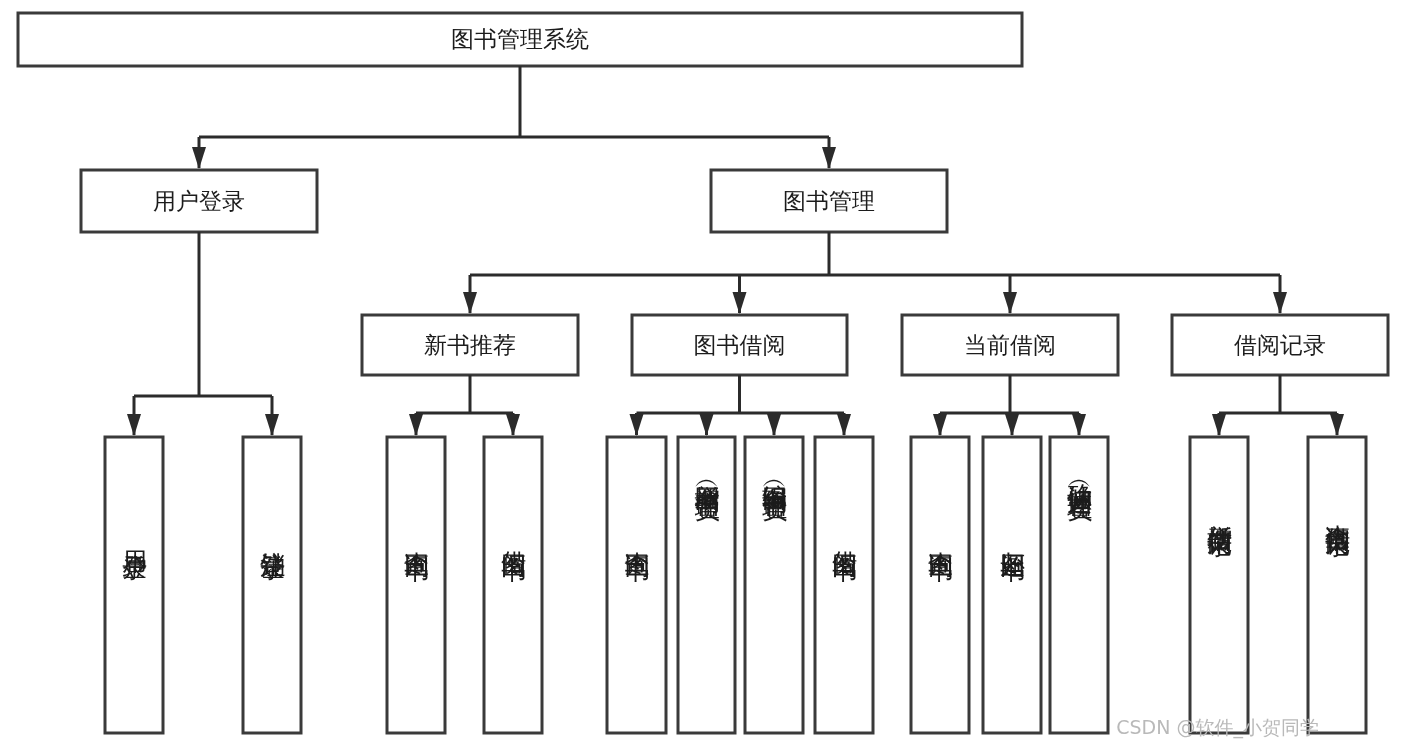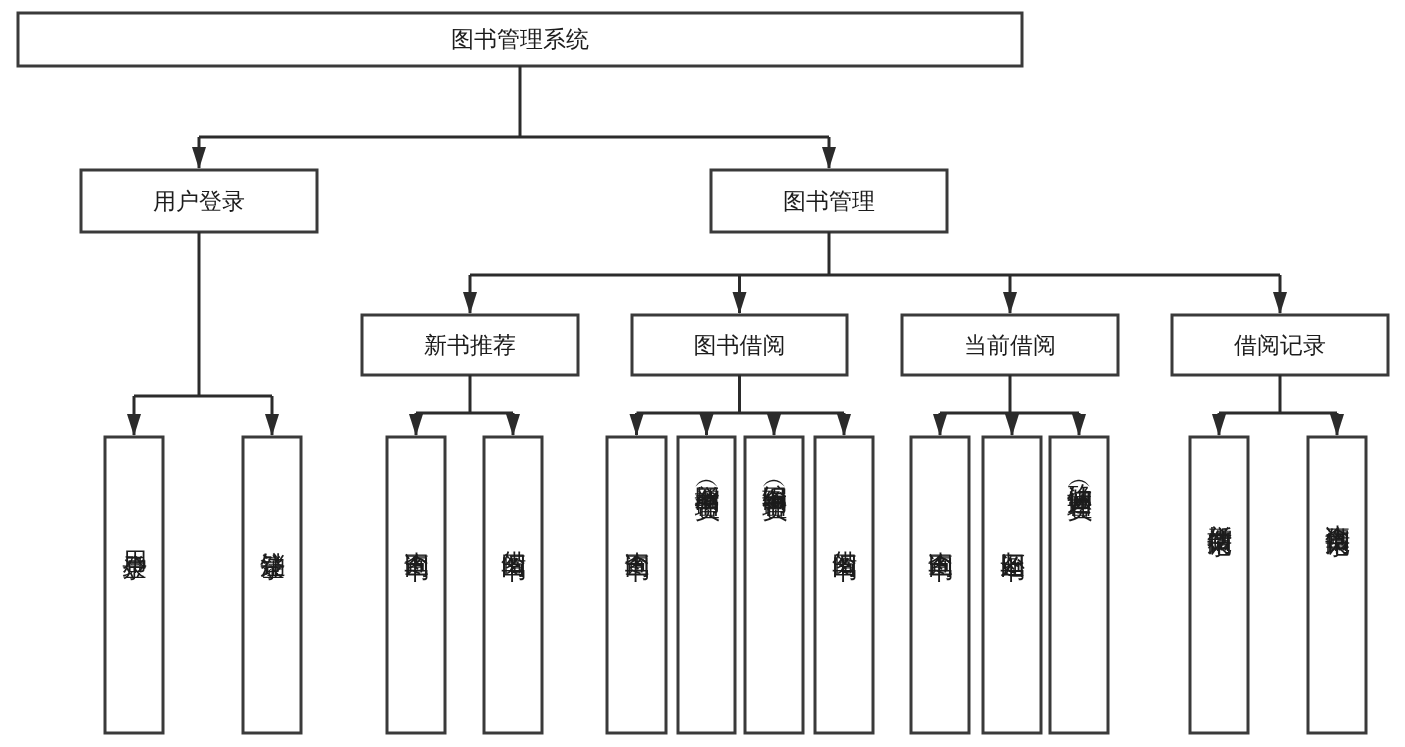--- a/index.html
+++ b/index.html
@@ -192,13 +192,14 @@
       <div class="leaf-label-wrap" style="left: 1050px; top: 437px; width: 58px; height: 296px; padding-top: 27px; box-sizing: border-box;">
         <div class="leaf-label" style="font-size: 25px;">确认归还（管理员）</div>
       </div>
       <div class="leaf-label-wrap" style="left: 1190px; top: 437px; width: 58px; height: 296px; padding-top: 67px; box-sizing: border-box;">
         <div class="leaf-label" style="font-size: 25px;">新增借阅记录</div>
       </div>
       <div class="leaf-label-wrap" style="left: 1308px; top: 437px; width: 58px; height: 296px; padding-top: 67px; box-sizing: border-box;">
         <div class="leaf-label" style="font-size: 25px;">查询借阅记录</div>
       </div>
     </div>
+  <div class="watermark">CSDN @软件_小贺同学</div>
 </div>
 
 </body></html>

